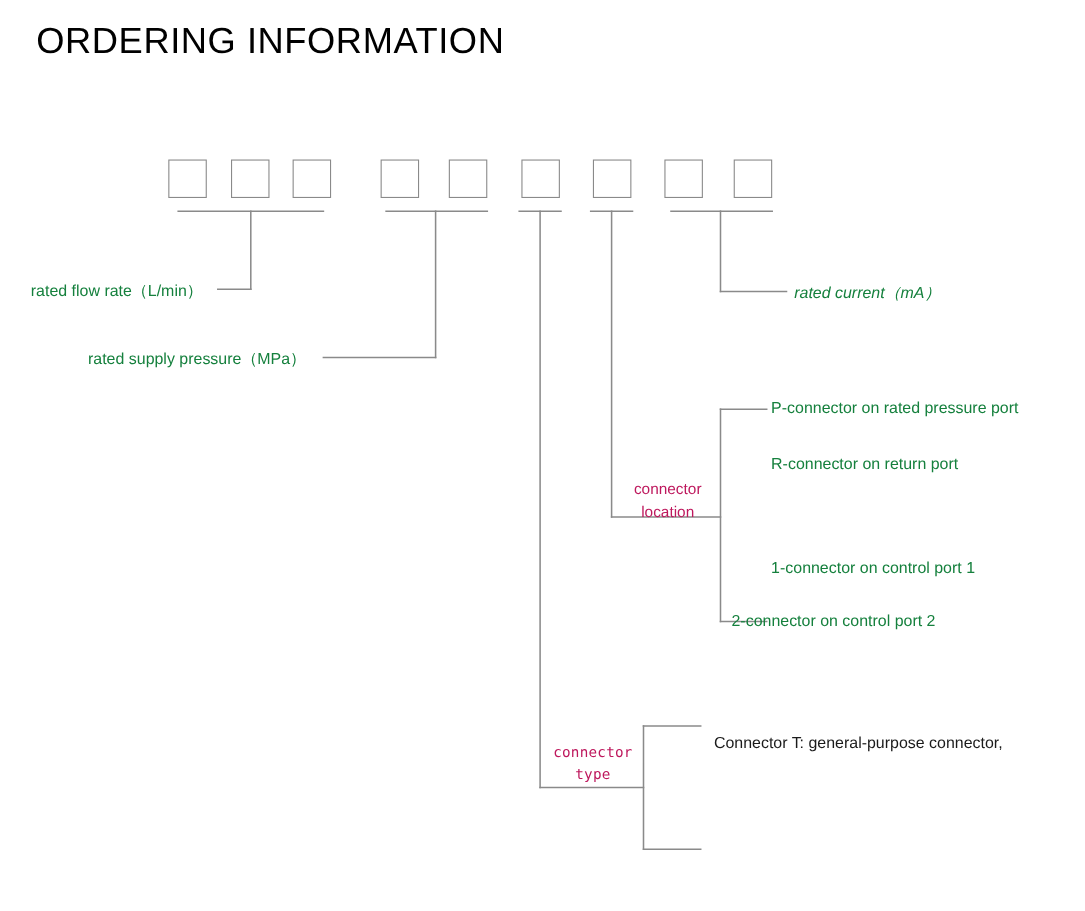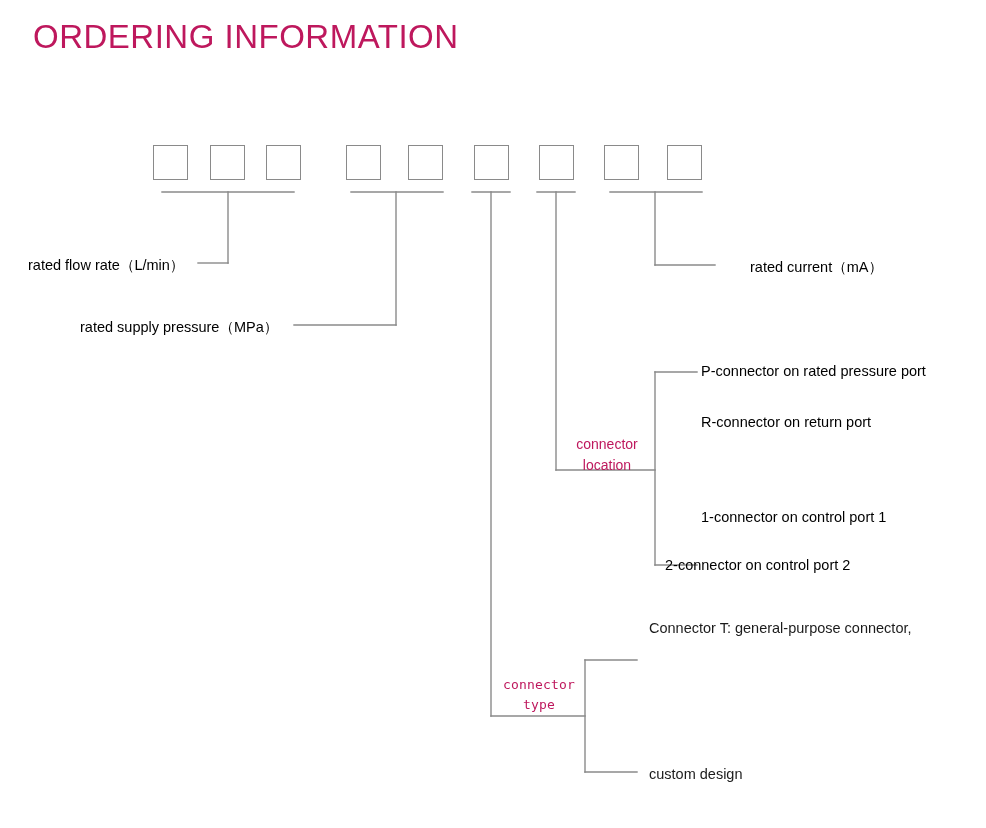--- a/index.html
+++ b/index.html
@@ -14,42 +14,42 @@
     font-family: "Liberation Sans", sans-serif;
     overflow: hidden;
   }
   #page-title {
     position: absolute;
     left: 33px;
     top: 18px;
     font-size: 33px;
     font-weight: 400;
     letter-spacing: 0.5px;
-    color: #be185d;
+    color: #000000;
     white-space: nowrap;
   }
   #diagram {
     position: absolute;
     left: 0;
     top: 0;
     width: 986px;
     height: 828px;
   }
   .code-box {
     position: absolute;
     width: 35px;
     height: 35px;
     border: 1.4px solid #8a8a8a;
     background: #ffffff;
     box-sizing: border-box;
   }
   .leader-label {
     position: absolute;
     font-size: 14.5px;
-    color: #000000;
+    color: #15803d;
     white-space: nowrap;
     line-height: 1.45;
   }
   .group-label {
     position: absolute;
     font-size: 14px;
     color: #be185d;
     text-align: center;
     line-height: 1.5;
   }
@@ -112,36 +112,35 @@
 <div class="code-box" style="left:408px; top:145px;"></div>
 <div class="code-box" style="left:474px; top:145px;"></div>
 <div class="code-box" style="left:539px; top:145px;"></div>
 <div class="code-box" style="left:604px; top:145px;"></div>
 <div class="code-box" style="left:667px; top:145px;"></div>
 
 <div class="leader-label" style="left:28px; top:255px;">rated flow rate（L/min）</div>
 
 <div class="leader-label" style="left:80px; top:317px;">rated supply pressure（MPa）</div>
 
-<div class="leader-label" style="left:750px; top:257px;">rated current（mA）</div>
+<div class="leader-label" style="left:722px; top:257px;font-style:italic;">rated current（mA）</div>
 
 <div class="group-label" style="left:561px; top:434px; width:92px;">
   <div>connector</div>
   <div>location</div>
 </div>
 
 <div class="leader-label" style="left:701px; top:361px;">P-connector on rated pressure port</div>
 <div class="leader-label" style="left:701px; top:412px;text-align:right;">R-connector on return port</div>
 <div class="leader-label" style="left:701px; top:507px;text-align:right;">1-connector on control port 1</div>
 <div class="leader-label" style="left:665px; top:555px;">2-connector on control port 2</div>
 
 <div class="group-label mono" style="left:494px; top:675px; width:90px;">
   <div>connector</div>
   <div>type</div>
 </div>
 
-<div class="multi-line" style="left:649px; top:617px;text-align:center;">
+<div class="multi-line" style="left:649px; top:665px;text-align:center;">
   <div>Connector T: general-purpose connector,</div>
 </div>
 
 <div class="multi-line" style="left:649px; top:763px;">
-  <div>custom design</div>
 </div>
 
 </body></html>

